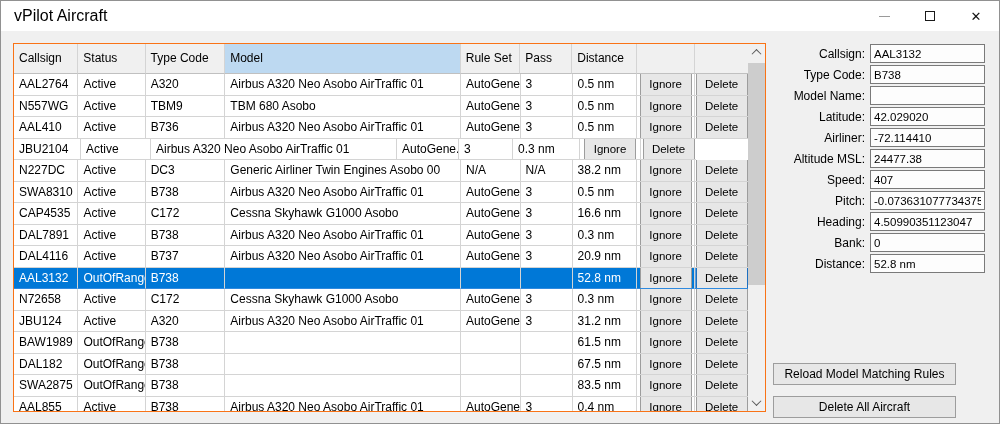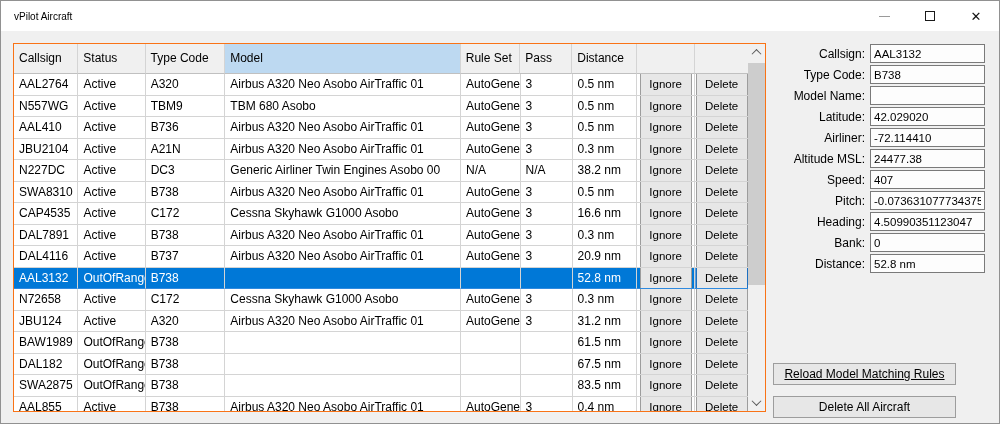--- a/index.html
+++ b/index.html
@@ -3,21 +3,21 @@
 <meta charset="utf-8">
 <style>
   * { margin:0; padding:0; box-sizing:border-box; }
   html,body { width:1000px; height:424px; background:#e8e8e8; font-family:"Liberation Sans", sans-serif; }
   .window {
     position:relative; width:1000px; height:424px;
     background:#f0f0f0; border:1px solid #919191; overflow:hidden;
   }
   
   .titlebar { height:30px; background:#ffffff; display:flex; align-items:center; }
-  .title { margin-left:13px; font-size:10px; color:#000; }
+  .title { margin-left:13px; font-size:16px; color:#000; }
   .controls { margin-left:auto; display:flex; height:100%; }
   .ctrl { width:46px; height:100%; display:flex; align-items:center; justify-content:center; }
   .min-glyph { width:11px; height:1px; background:#9a9a9a; }
   .max-glyph { width:10px; height:10px; border:1px solid #1a1a1a; }
   .close-glyph { font-size:13px; color:#111; line-height:1; }
   
   .grid {
     position:absolute; left:12px; top:42px; width:753px; height:369px;
     background:#eab308; border:1px solid #f97316; display:flex;
   }
@@ -58,21 +58,21 @@
   .field-label { width:99px; text-align:right; font-size:12px; color:#000; padding-right:5px; white-space:nowrap; }
   .field-input {
     width:115px; height:19px; background:#fdfdfd; border:1px solid #7a7a7a;
     font-family:"Liberation Sans", sans-serif; font-size:11.5px; color:#000; padding:0 3px;
   }
   .action-btn {
     position:absolute; left:772px; width:183px; height:22px;
     background:#e7e7e7; border:1px solid #9d9d9d;
     font-family:"Liberation Sans", sans-serif; font-size:12px; color:#000;
   }
-  .reload-btn { top:362px;text-decoration:underline; }
+  .reload-btn { top:362px; }
   .delete-all-btn { top:395px; }
 </style>
 </head>
 <body>
 
 <div class="window">
 
   <div class="titlebar">
     <span class="title">vPilot Aircraft</span>
     <div class="controls">
@@ -143,21 +143,20 @@
     <div class="cell c7 btncell">
       <button class="gbtn">Ignore</button>
     </div>
     <div class="cell c8 btncell">
       <button class="gbtn delete">Delete</button>
     </div>
   </div>
           <div class="row">
     <div class="cell c0">JBU2104</div>
     <div class="cell c1">Active</div>
-    <div class="cell c2">A21N</div>
     <div class="cell c3">Airbus A320 Neo Asobo AirTraffic 01</div>
     <div class="cell c4">AutoGene...</div>
     <div class="cell c5">3</div>
     <div class="cell c6">0.3 nm</div>
     <div class="cell c7 btncell">
       <button class="gbtn">Ignore</button>
     </div>
     <div class="cell c8 btncell">
       <button class="gbtn delete">Delete</button>
     </div>

